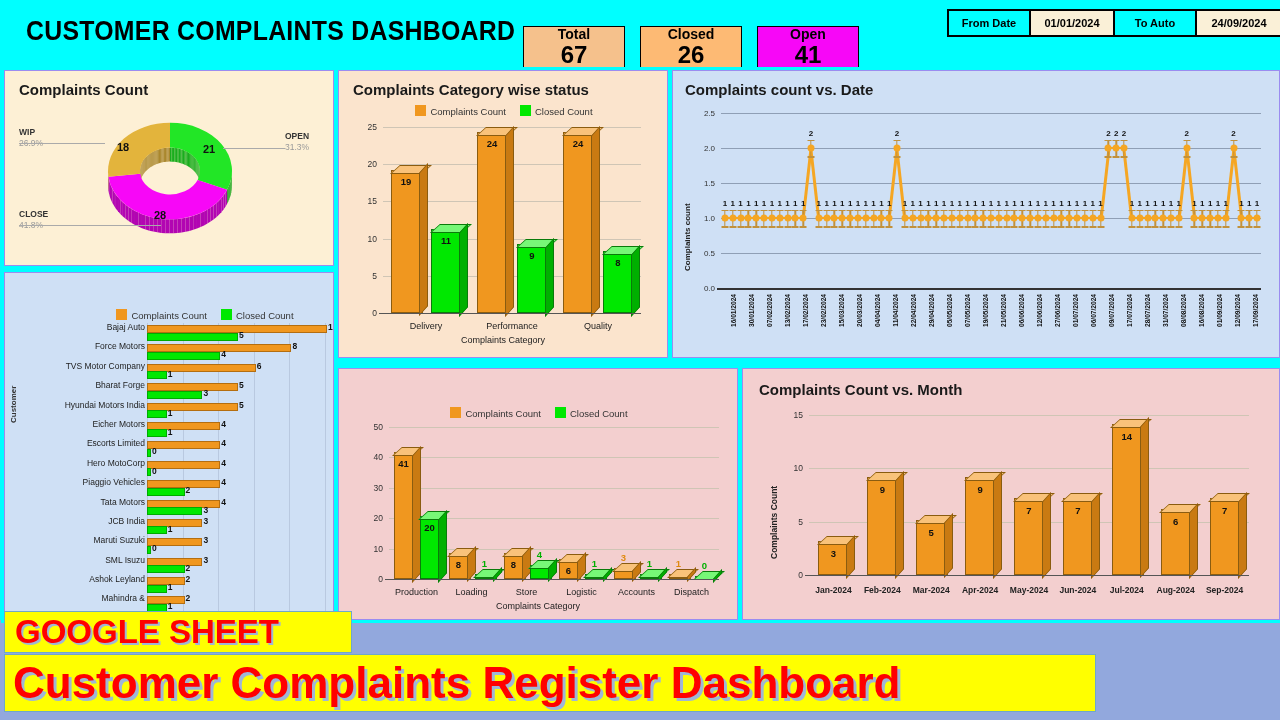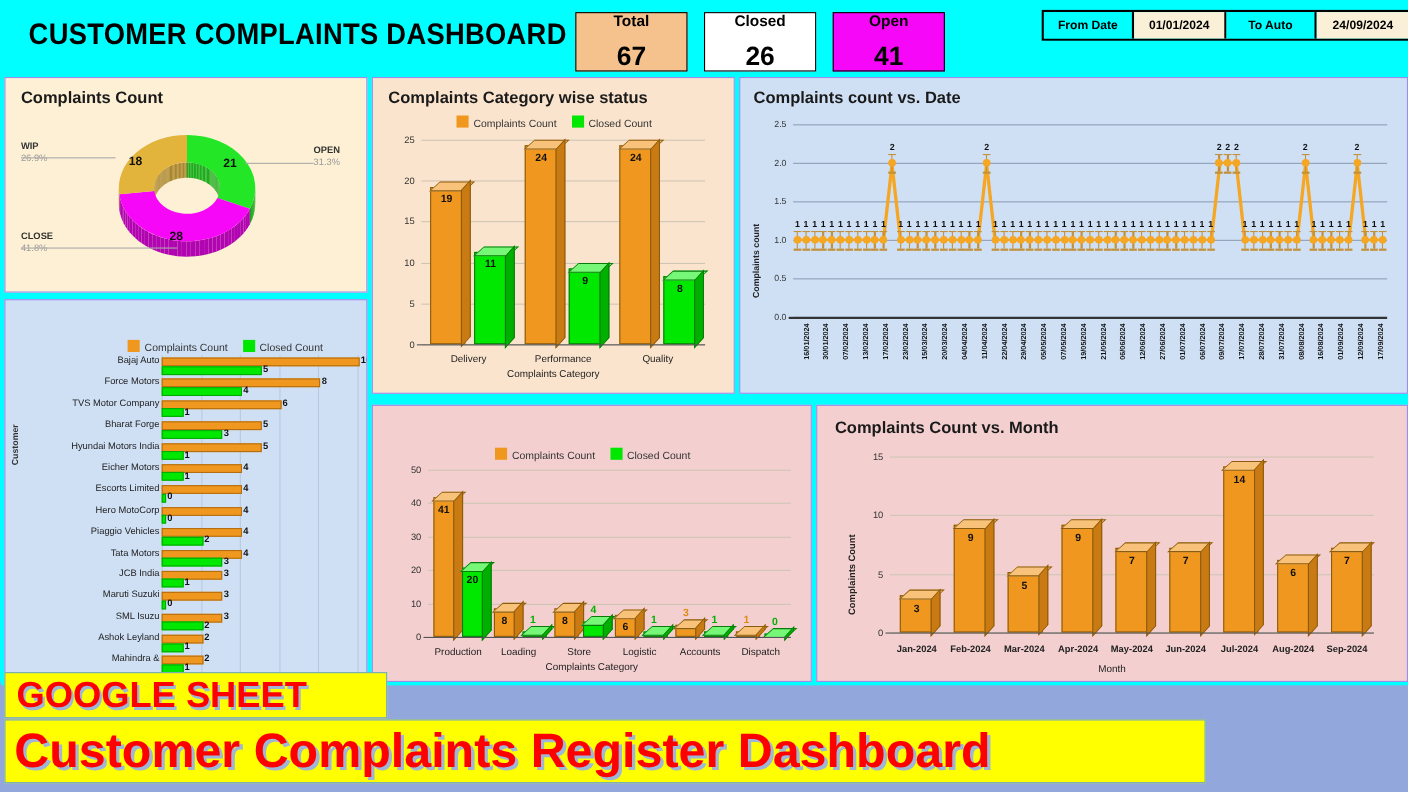--- a/index.html
+++ b/index.html
@@ -10,26 +10,26 @@
     position:relative;
   }
   
   #header{position:absolute;left:0;top:0;width:1280px;height:68px;background:#00ffff;}
   #dash-title{
     position:absolute;left:26px;top:16px;
     font-size:27px;font-weight:bold;color:#000;
     font-family:"Liberation Sans Narrow","Liberation Sans",sans-serif;
     letter-spacing:.3px;transform:scaleX(.92);transform-origin:left center;
   }
-  .kpi{position:absolute;top:11px;border:1px solid #000;text-align:center;
-       display:flex;flex-direction:column;justify-content:space-between;align-items:center;}
+  .kpi{position:absolute;top:26px;border:1px solid #000;text-align:center;
+       display:flex;flex-direction:column;justify-content:flex-start;align-items:center;}
   .kpi .k-lab{font-size:14px;font-weight:bold;color:#000;line-height:1.05;}
   .kpi .k-val{font-size:24px;font-weight:bold;color:#000;line-height:1.05;}
   #kpi-total{left:523px;width:100px;height:52px;background:#f5c18c;}
-  #kpi-closed{left:640px;width:100px;height:52px;background:#ffffff;}
+  #kpi-closed{left:640px;width:100px;height:52px;background:#fdba74;}
   #kpi-open{left:757px;width:100px;height:52px;background:#f707f7;}
 
   #date-filter{position:absolute;left:947px;top:9px;height:24px;border:2px solid #000;display:flex;background:#00ffff;}
   .df-cell{display:flex;align-items:center;justify-content:center;font-size:11px;font-weight:bold;color:#000;
            border-right:2px solid #000;height:100%;box-sizing:border-box;}
   .df-cell:last-child{border-right:none;}
   .df-lab{background:#00ffff;width:82px;}
   .df-val{background:#faf0d7;width:84px;}
 
   
@@ -1129,21 +1129,20 @@
       <div class="xcat" style="left:342.2222222222222px;width:48.888888888888886px;top:170px;font-size:8.5px;font-weight:bold;">Aug-2024</div>
       <div class="bar3d b-or" style="left:400.55555555555554px;width:30px;height:74.66666666666667px;">
         <div class="face"></div>
         <div class="top" style="top:-7px;left:3.5px;"></div>
         <div class="side" style="top:-3.5px;height:74.66666666666667px;"></div>
       </div>
       <div class="blab" style="left:400.55555555555554px;width:30px;top:90.33333333333333px;">7</div>
       <div class="xcat" style="left:391.1111111111111px;width:48.888888888888886px;top:170px;font-size:8.5px;font-weight:bold;">Sep-2024</div>
       <div style="position:absolute;left:-4px;right:0;top:160px;height:1px;background:#555;"></div>
     </div>
-  <div class="axname" style="left:0;top:234px;">Month</div>
 </div>
 
 <div id="banner1">
   <span>GOOGLE SHEET</span>
 </div>
 <div id="banner2">
   <span>Customer Complaints Register Dashboard</span>
 </div>
 
 </body></html>

